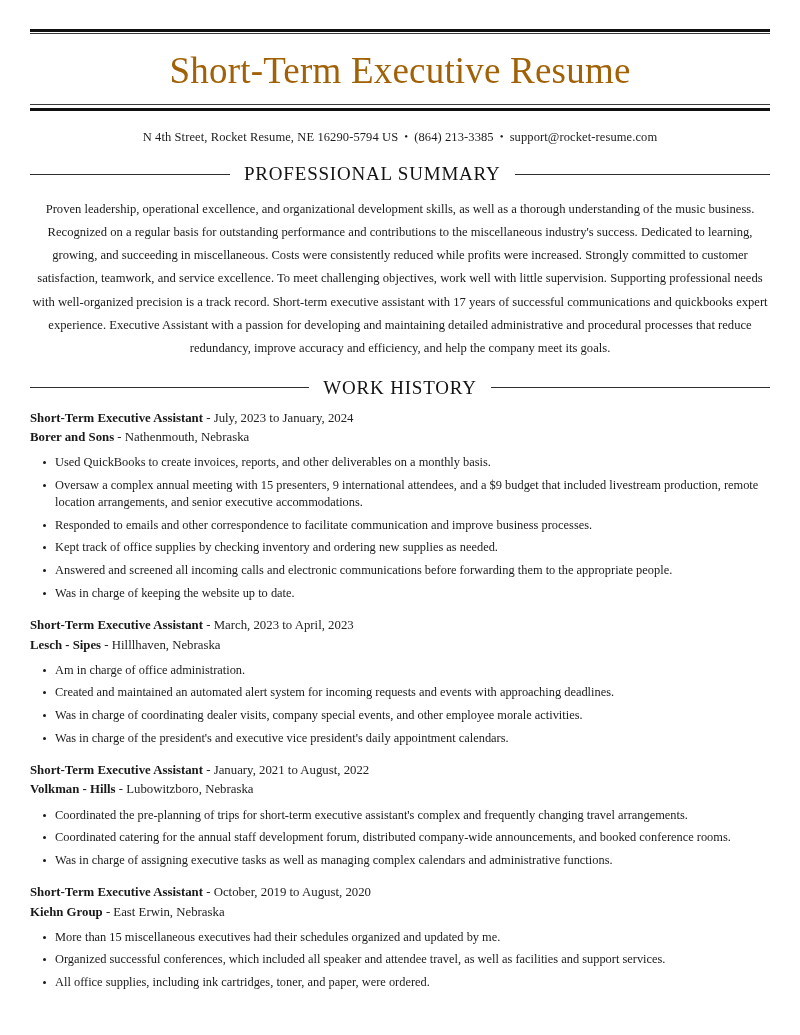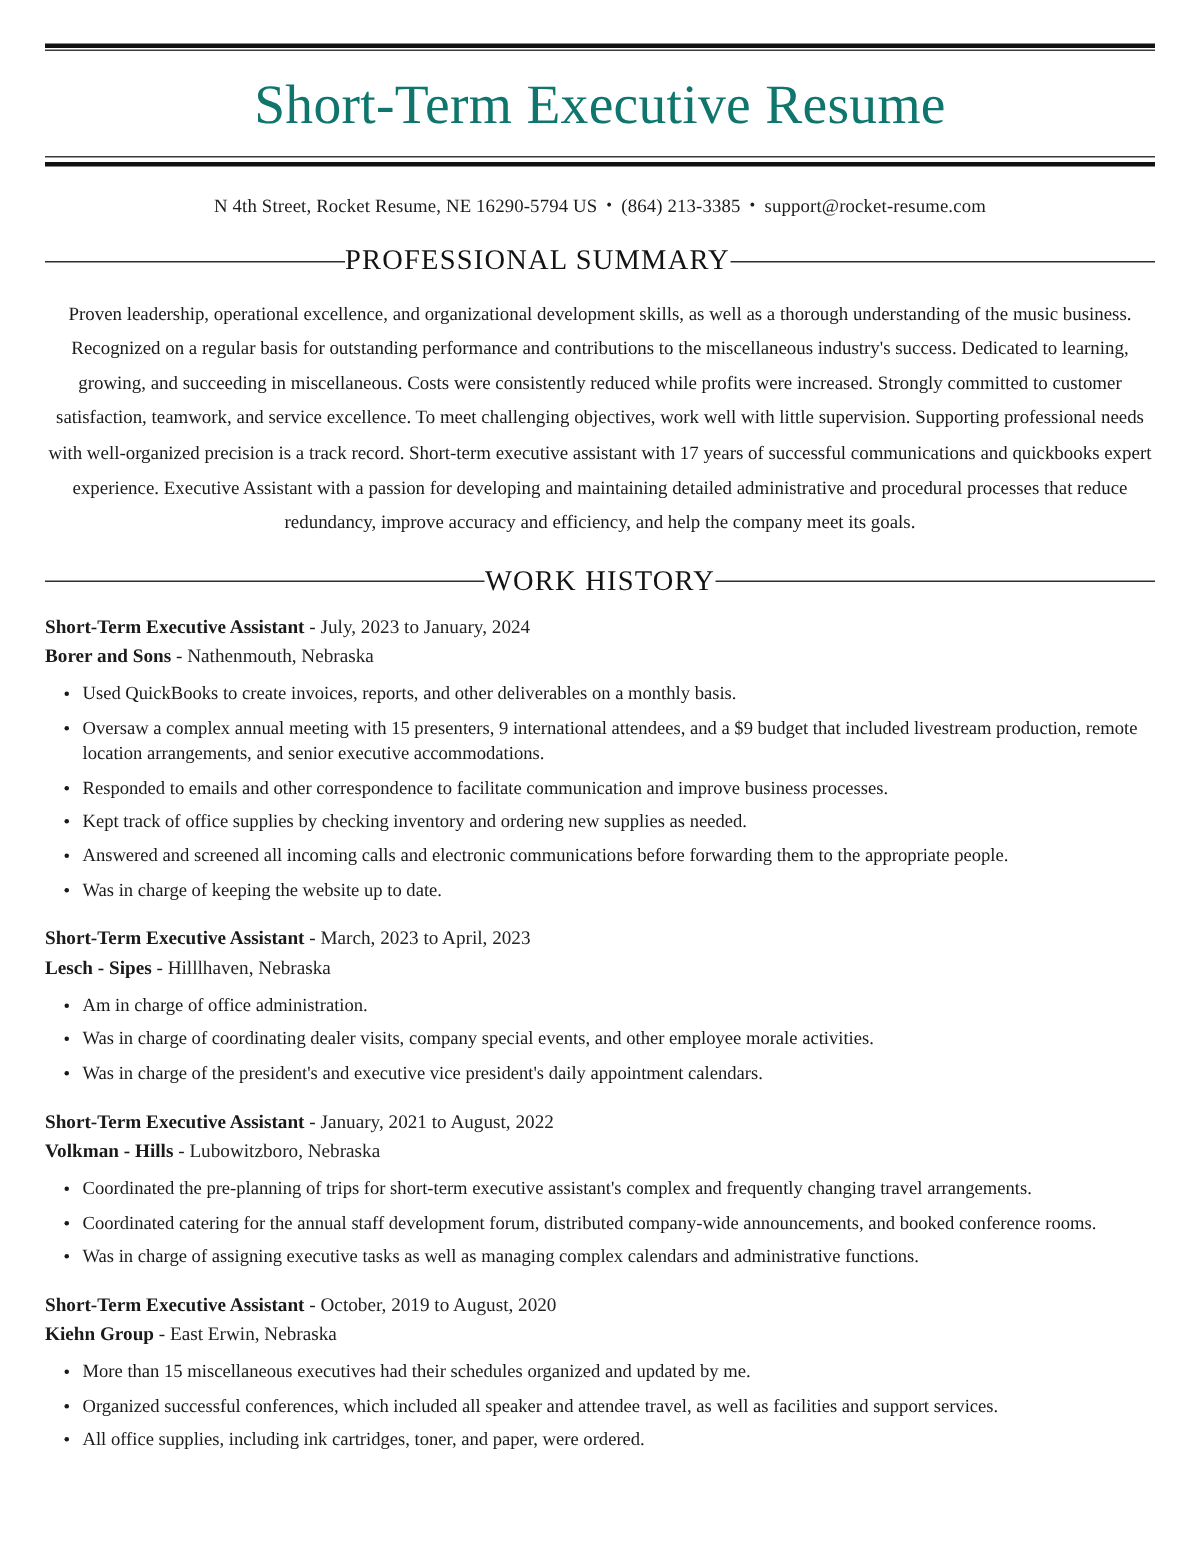--- a/index.html
+++ b/index.html
@@ -31,21 +31,21 @@
     border-bottom: 1px solid #3a3a3a;
     height: 1px;
   }
   .doc-title {
     text-align: center;
     font-size: 37px;
     font-weight: 400;
     letter-spacing: 0.2px;
     line-height: 1;
     padding: 18px 0 15px 0;
-    color: #0f766e;
+    color: #a16207;
     font-family: Liberation Serif, serif;
   }
   .rule-bottom {
     border-top: 1px solid #3a3a3a;
     height: 3px;
     border-bottom: 3px solid #111111;
   }
   .contact {
     text-align: center;
     font-size: 12.5px;
@@ -57,20 +57,21 @@
     padding: 0 6px;
     font-size: 11px;
     position: relative;
     top: -1px;
   }
 
   
   .section-head {
     display: flex;
     align-items: center;
+    gap: 14px;
     margin-top: 18px;
     margin-bottom: 10px;
   }
   .section-head .line {
     flex: 1 1 auto;
     height: 0;
     border-top: 1px solid #2e2e2e;
   }
   .section-head .line.short { flex: 0 0 200px; }
   .section-head .title {
@@ -186,20 +187,21 @@
         <span class="dash">-</span>
         <span class="light">March, 2023 to April, 2023</span>
       </div>
       <div class="job-line">
         <span class="strong">Lesch - Sipes</span>
         <span class="dash">-</span>
         <span class="light">Hilllhaven, Nebraska</span>
       </div>
       <ul class="bullets">
         <li>Am in charge of office administration.</li>
+        <li>Created and maintained an automated alert system for incoming requests and events with approaching deadlines.</li>
         <li>Was in charge of coordinating dealer visits, company special events, and other employee morale activities.</li>
         <li>Was in charge of the president's and executive vice president's daily appointment calendars.</li>
       </ul>
     </div>
 
     <div class="job">
       <div class="job-line">
         <span class="strong">Short-Term Executive Assistant</span>
         <span class="dash">-</span>
         <span class="light">January, 2021 to August, 2022</span>

